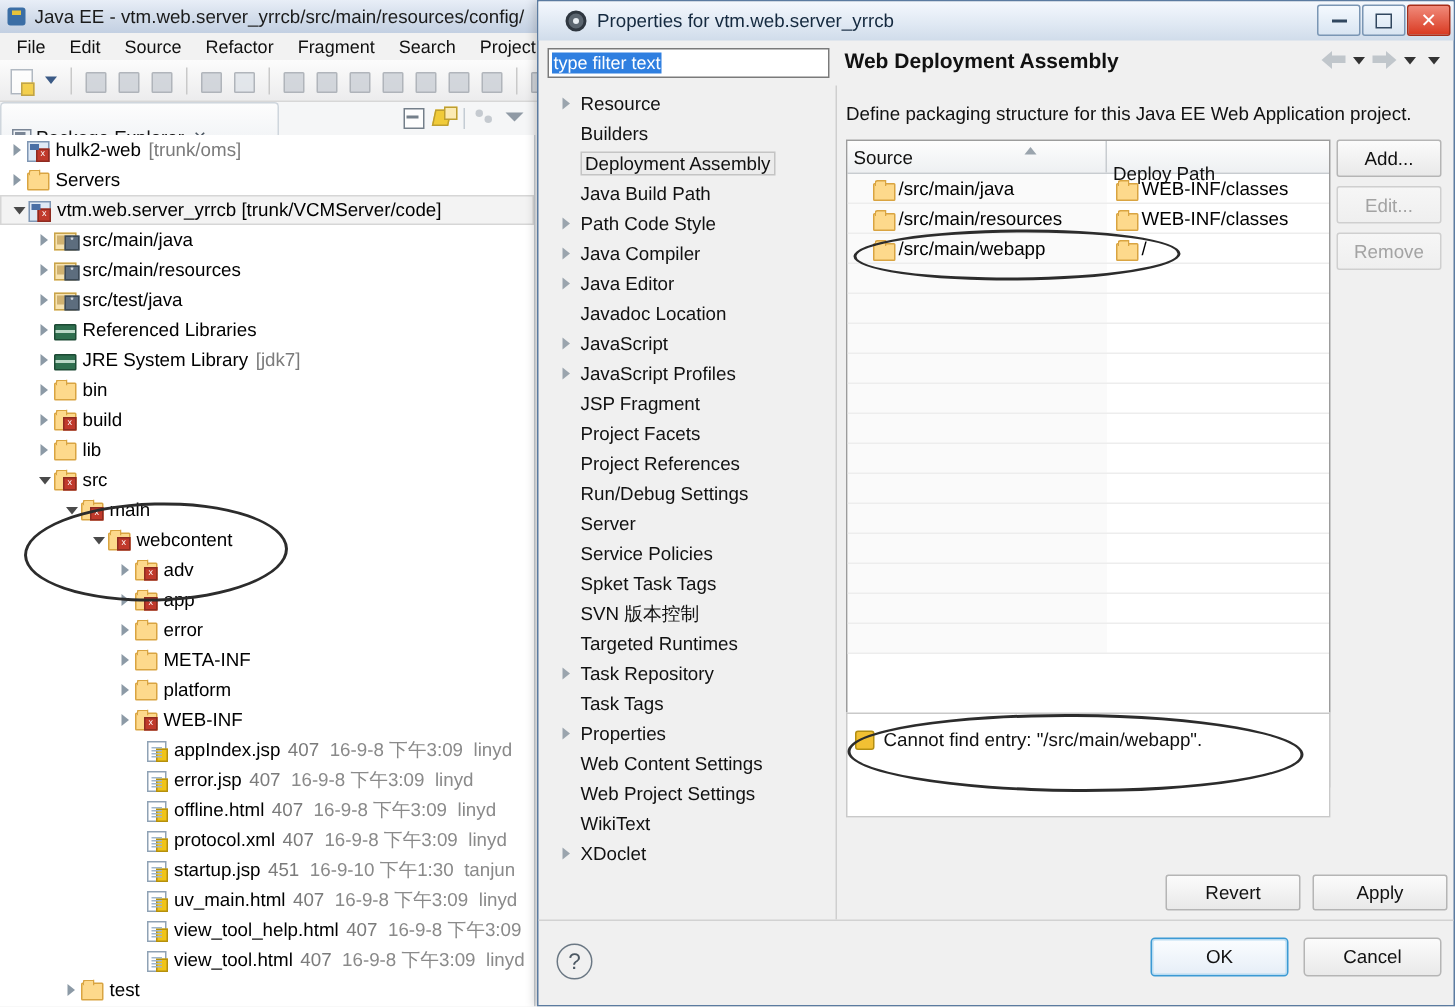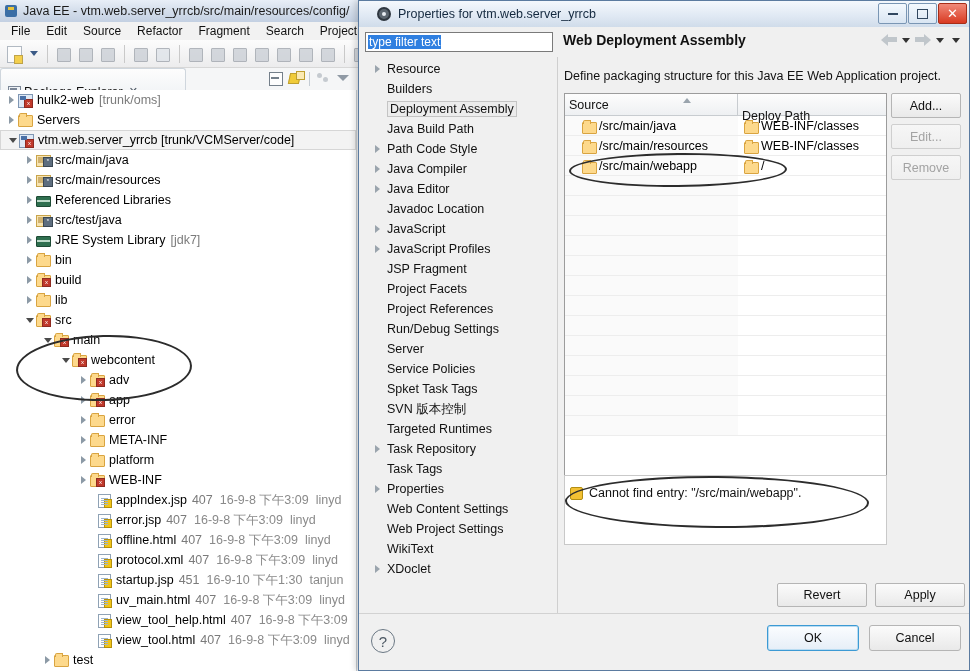--- a/index.html
+++ b/index.html
@@ -332,35 +332,35 @@
               </span>
             </span>
             <span class="tlabel">src/main/resources</span>
           </div>
           <div class="trow">
             <span style="display:inline-block;width:24px;flex:0 0 24px"></span>
             <span class="arrow closed">
               <i></i>
             </span>
             <span class="ticon">
-              <span class="ic-jar"></span>
-            </span>
-            <span class="tlabel">Referenced Libraries</span>
-          </div>
-          <div class="trow">
-            <span style="display:inline-block;width:24px;flex:0 0 24px"></span>
-            <span class="arrow closed">
-              <i></i>
-            </span>
-            <span class="ticon">
               <span class="ic-pkg">
                 <span class="badge b-star">*</span>
               </span>
             </span>
             <span class="tlabel">src/test/java</span>
+          </div>
+          <div class="trow">
+            <span style="display:inline-block;width:24px;flex:0 0 24px"></span>
+            <span class="arrow closed">
+              <i></i>
+            </span>
+            <span class="ticon">
+              <span class="ic-jar"></span>
+            </span>
+            <span class="tlabel">Referenced Libraries</span>
           </div>
           <div class="trow">
             <span style="display:inline-block;width:24px;flex:0 0 24px"></span>
             <span class="arrow closed">
               <i></i>
             </span>
             <span class="ticon">
               <span class="ic-jar"></span>
             </span>
             <span class="tlabel">JRE System Library</span>

